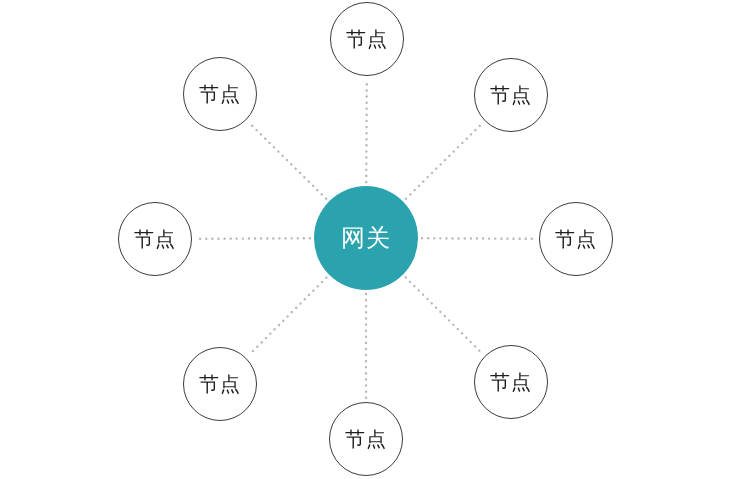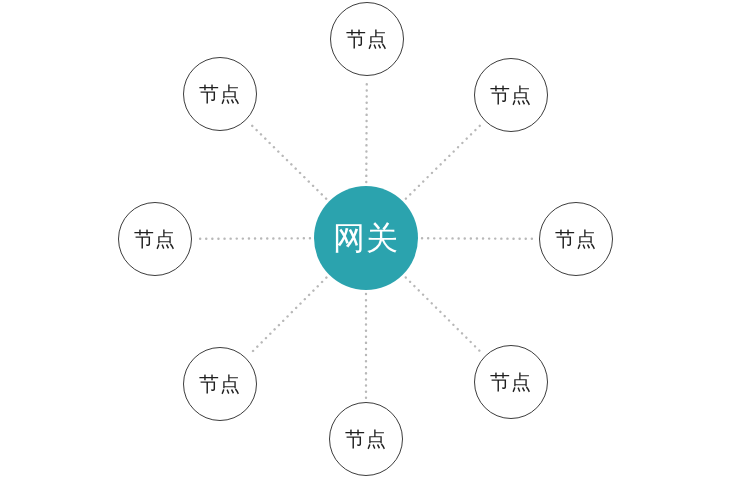--- a/index.html
+++ b/index.html
@@ -44,21 +44,21 @@
     font-size: 20px;
     line-height: 1;
     letter-spacing: 1px;
     font-weight: 400;
   }
   .node-hub {
     border: none;
   }
   .node-hub .node-label {
     color: #ffffff;
-    font-size: 32px;
+    font-size: 24px;
     line-height: 1;
     letter-spacing: 1px;
     font-weight: 400;
   }
   .node-label {
     display: block;
     white-space: nowrap;
   }
 </style>
 </head>

